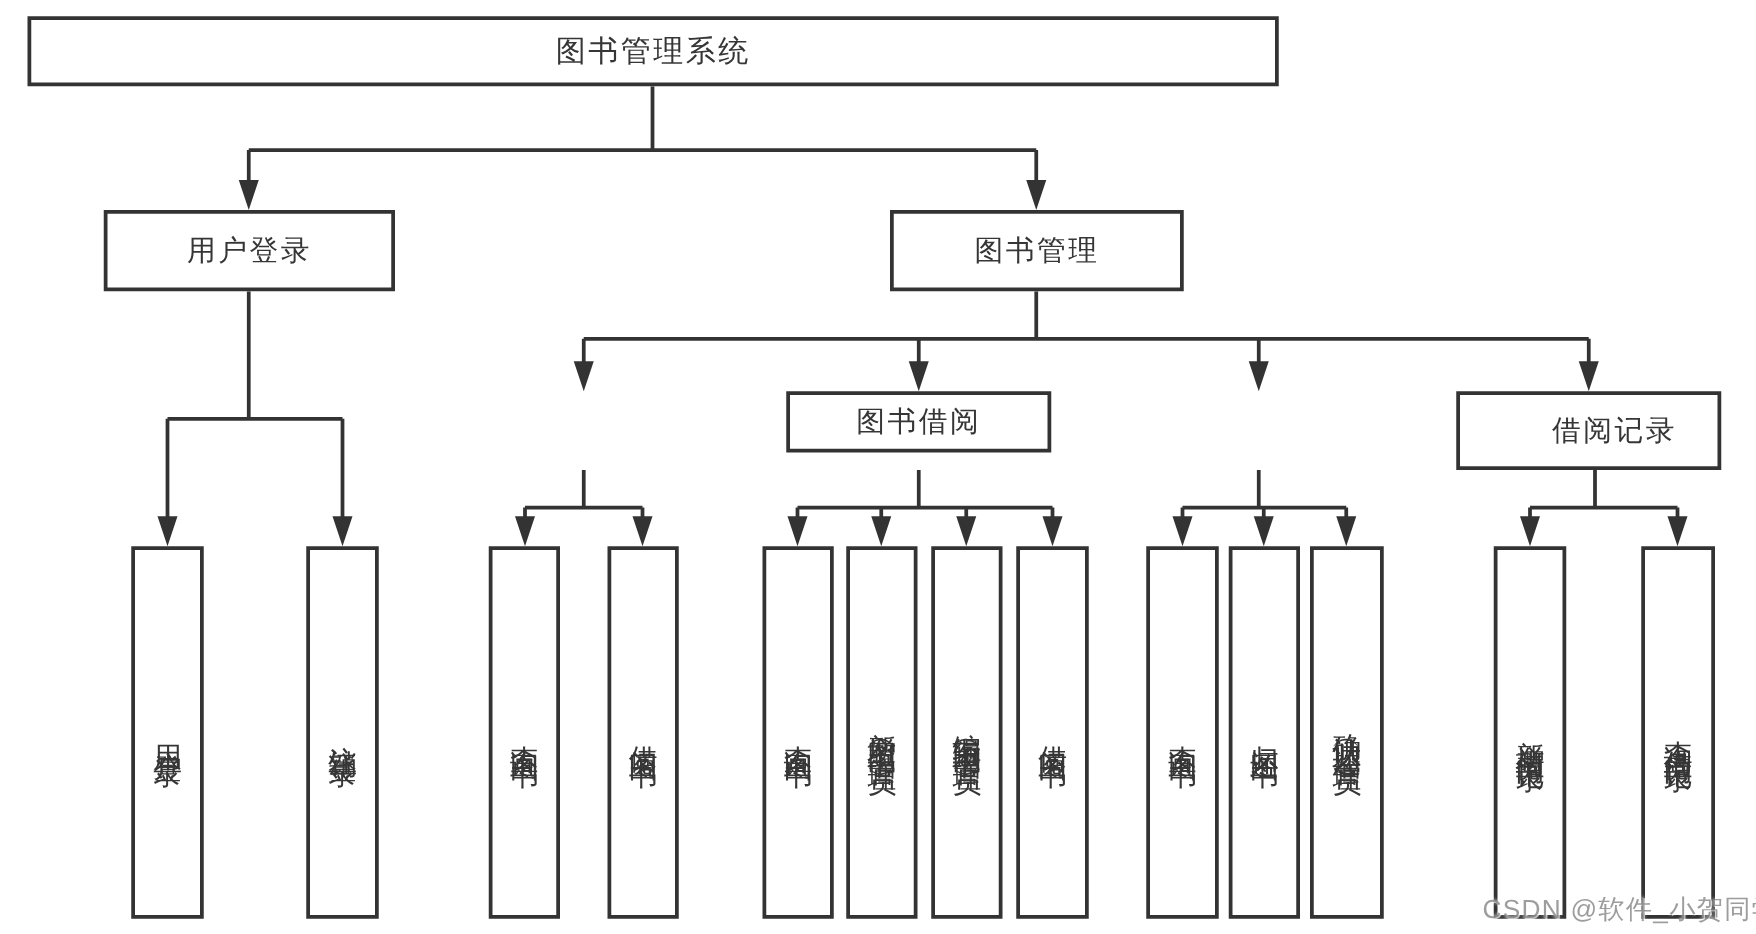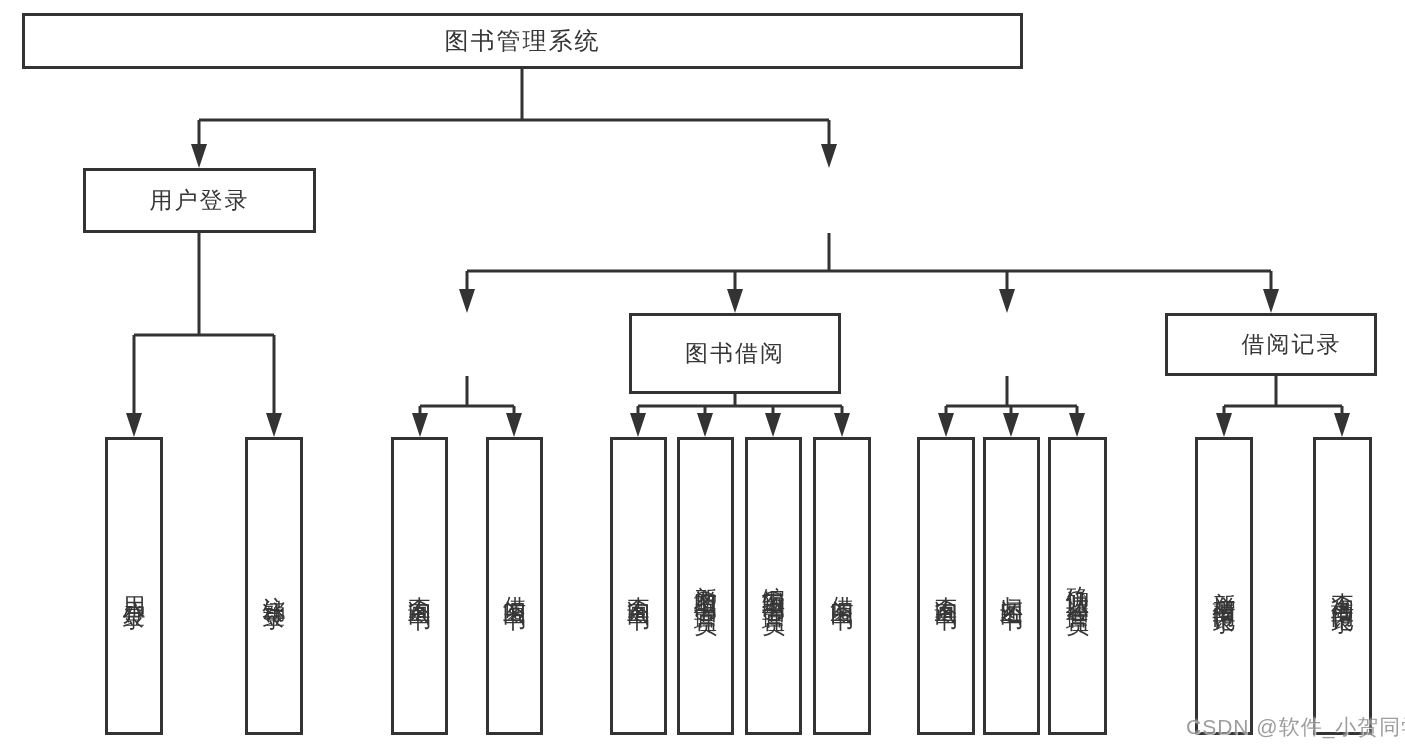--- a/index.html
+++ b/index.html
@@ -94,22 +94,23 @@
       <polygon points="1003,413 1019,413 1011,437"></polygon>
       <polygon points="1069,413 1085,413 1077,437"></polygon>
       <polygon points="1216,413 1232,413 1224,437"></polygon>
       <polygon points="1334,413 1350,413 1342,437"></polygon>
     </g>
   </svg>
 
   <div class="box h root" style="left:22px; top:13px; width:1001px; height:56px;">图书管理系统</div>
 
   <div class="box h" style="left:83px; top:168px; width:233px; height:65px;">用户登录</div>
+  <div class="box h" style="left:712px; top:168px; width:235px; height:65px;">图书管理</div>
 
-  <div class="box h" style="left:629px; top:313px; width:212px; height:81px;">图书借阅</div>
+  <div class="box h" style="left:629px; top:313px; width:212px; height:49px;">图书借阅</div>
   <div class="box h" style="left:1165px; top:313px; width:212px; height:63px;padding-left:41px;">借阅记录</div>
 
   <div class="box v" style="left:105px; top:437px; width:58px; height:298px;">
     <span>用户登录</span>
   </div>
   <div class="box v" style="left:245px; top:437px; width:58px; height:298px;">
     <span>注销登录</span>
   </div>
 
   <div class="box v" style="left:391px; top:437px; width:57px; height:298px;">

